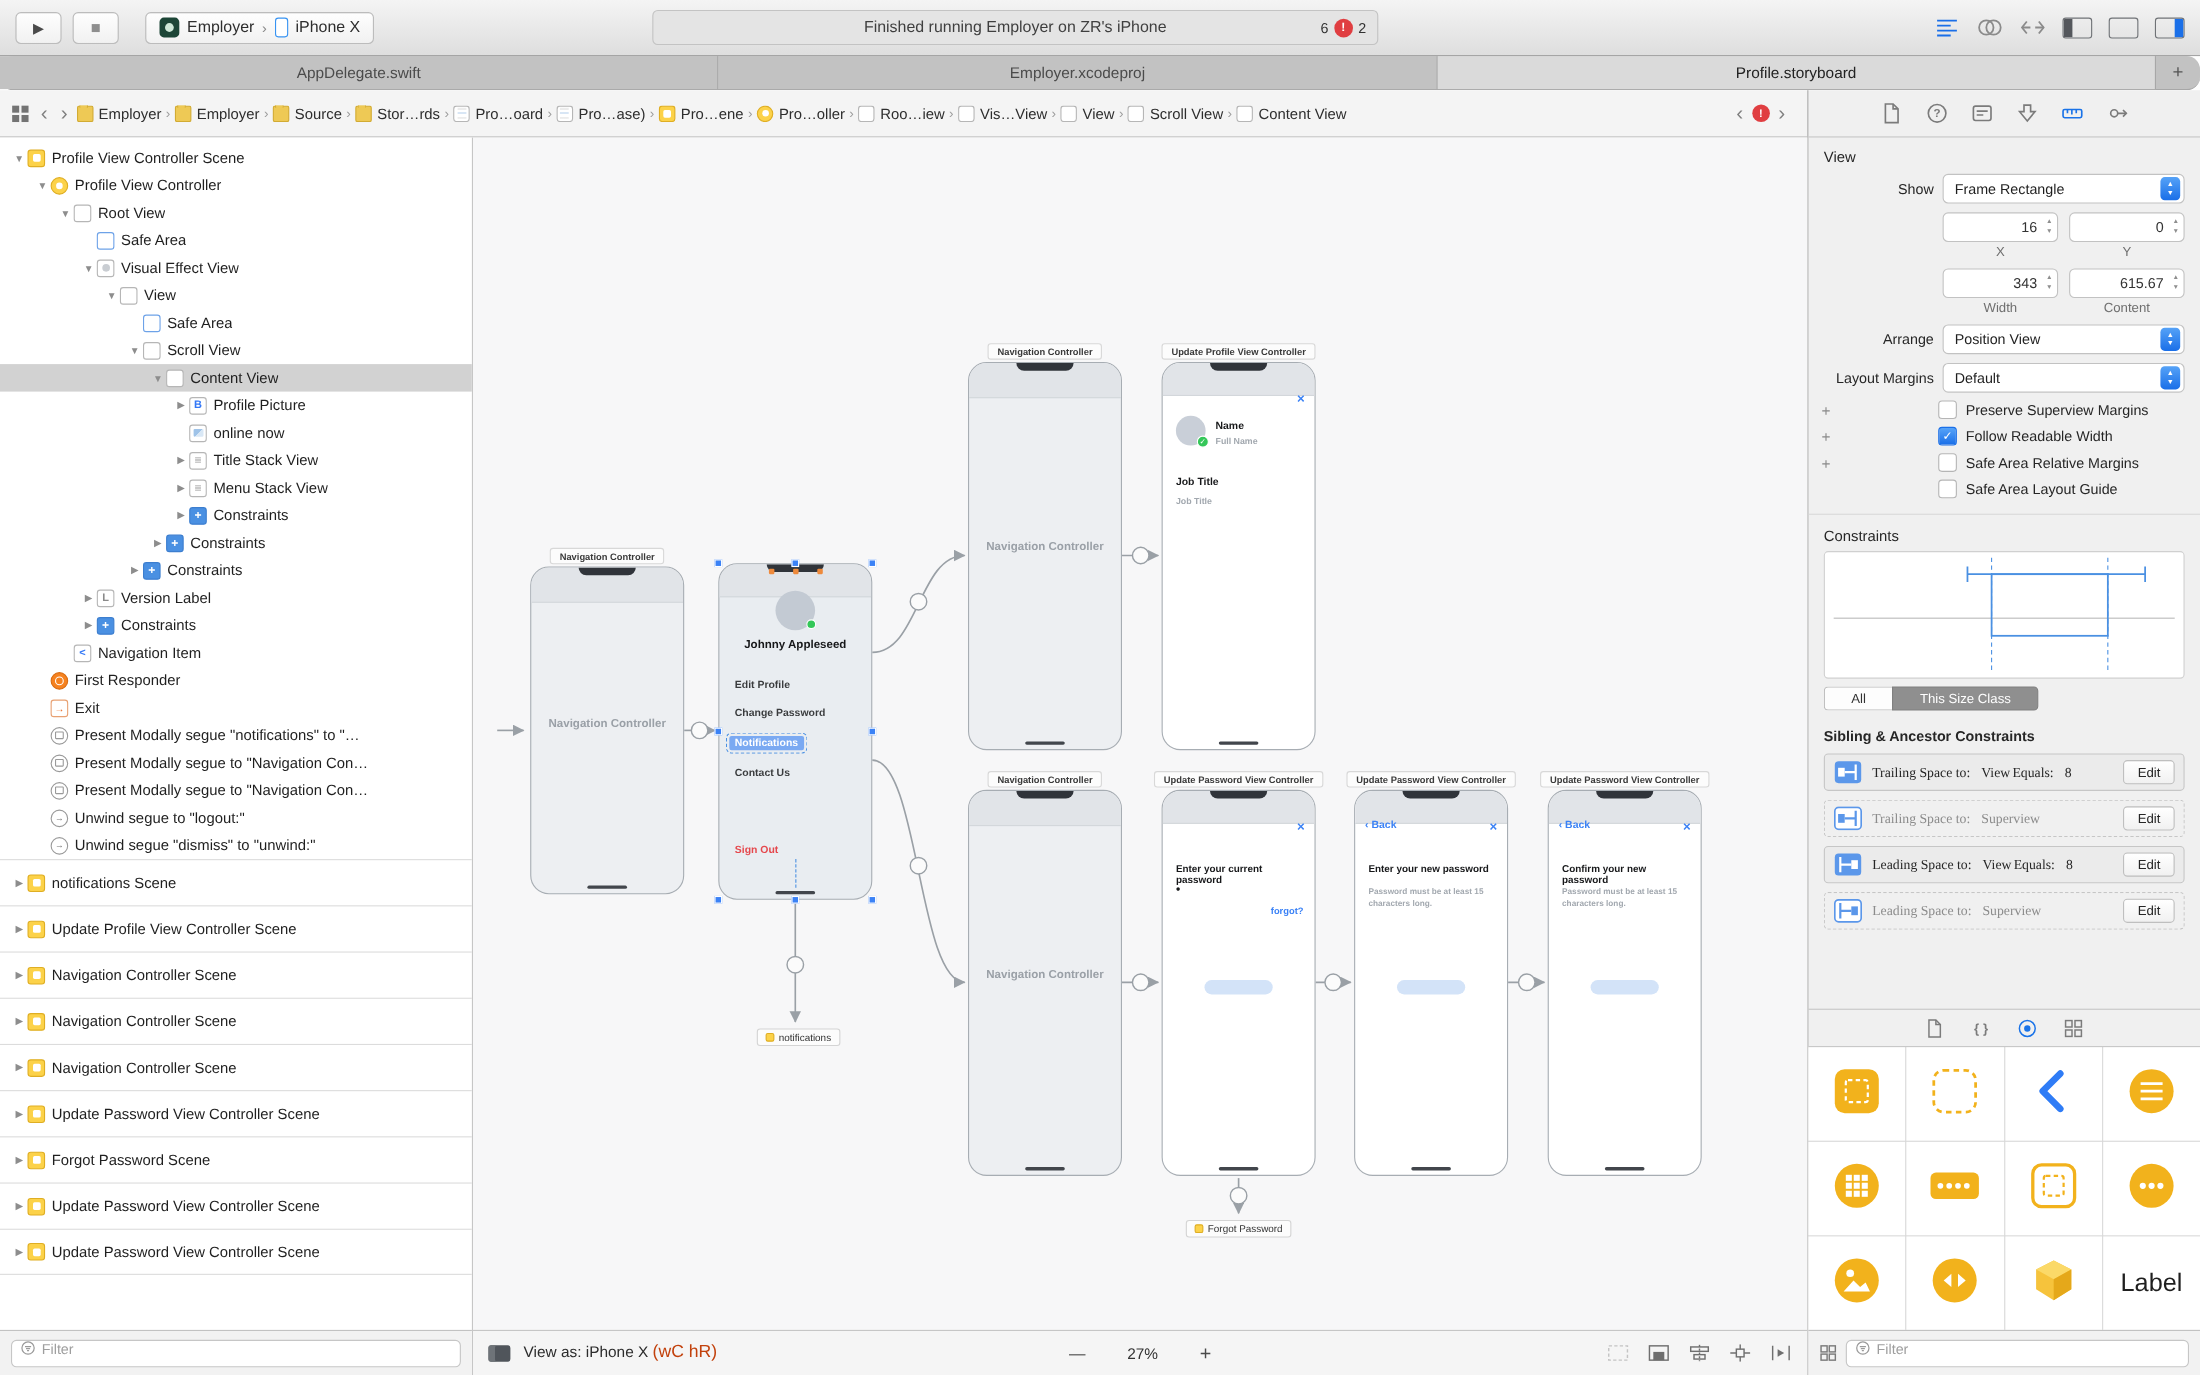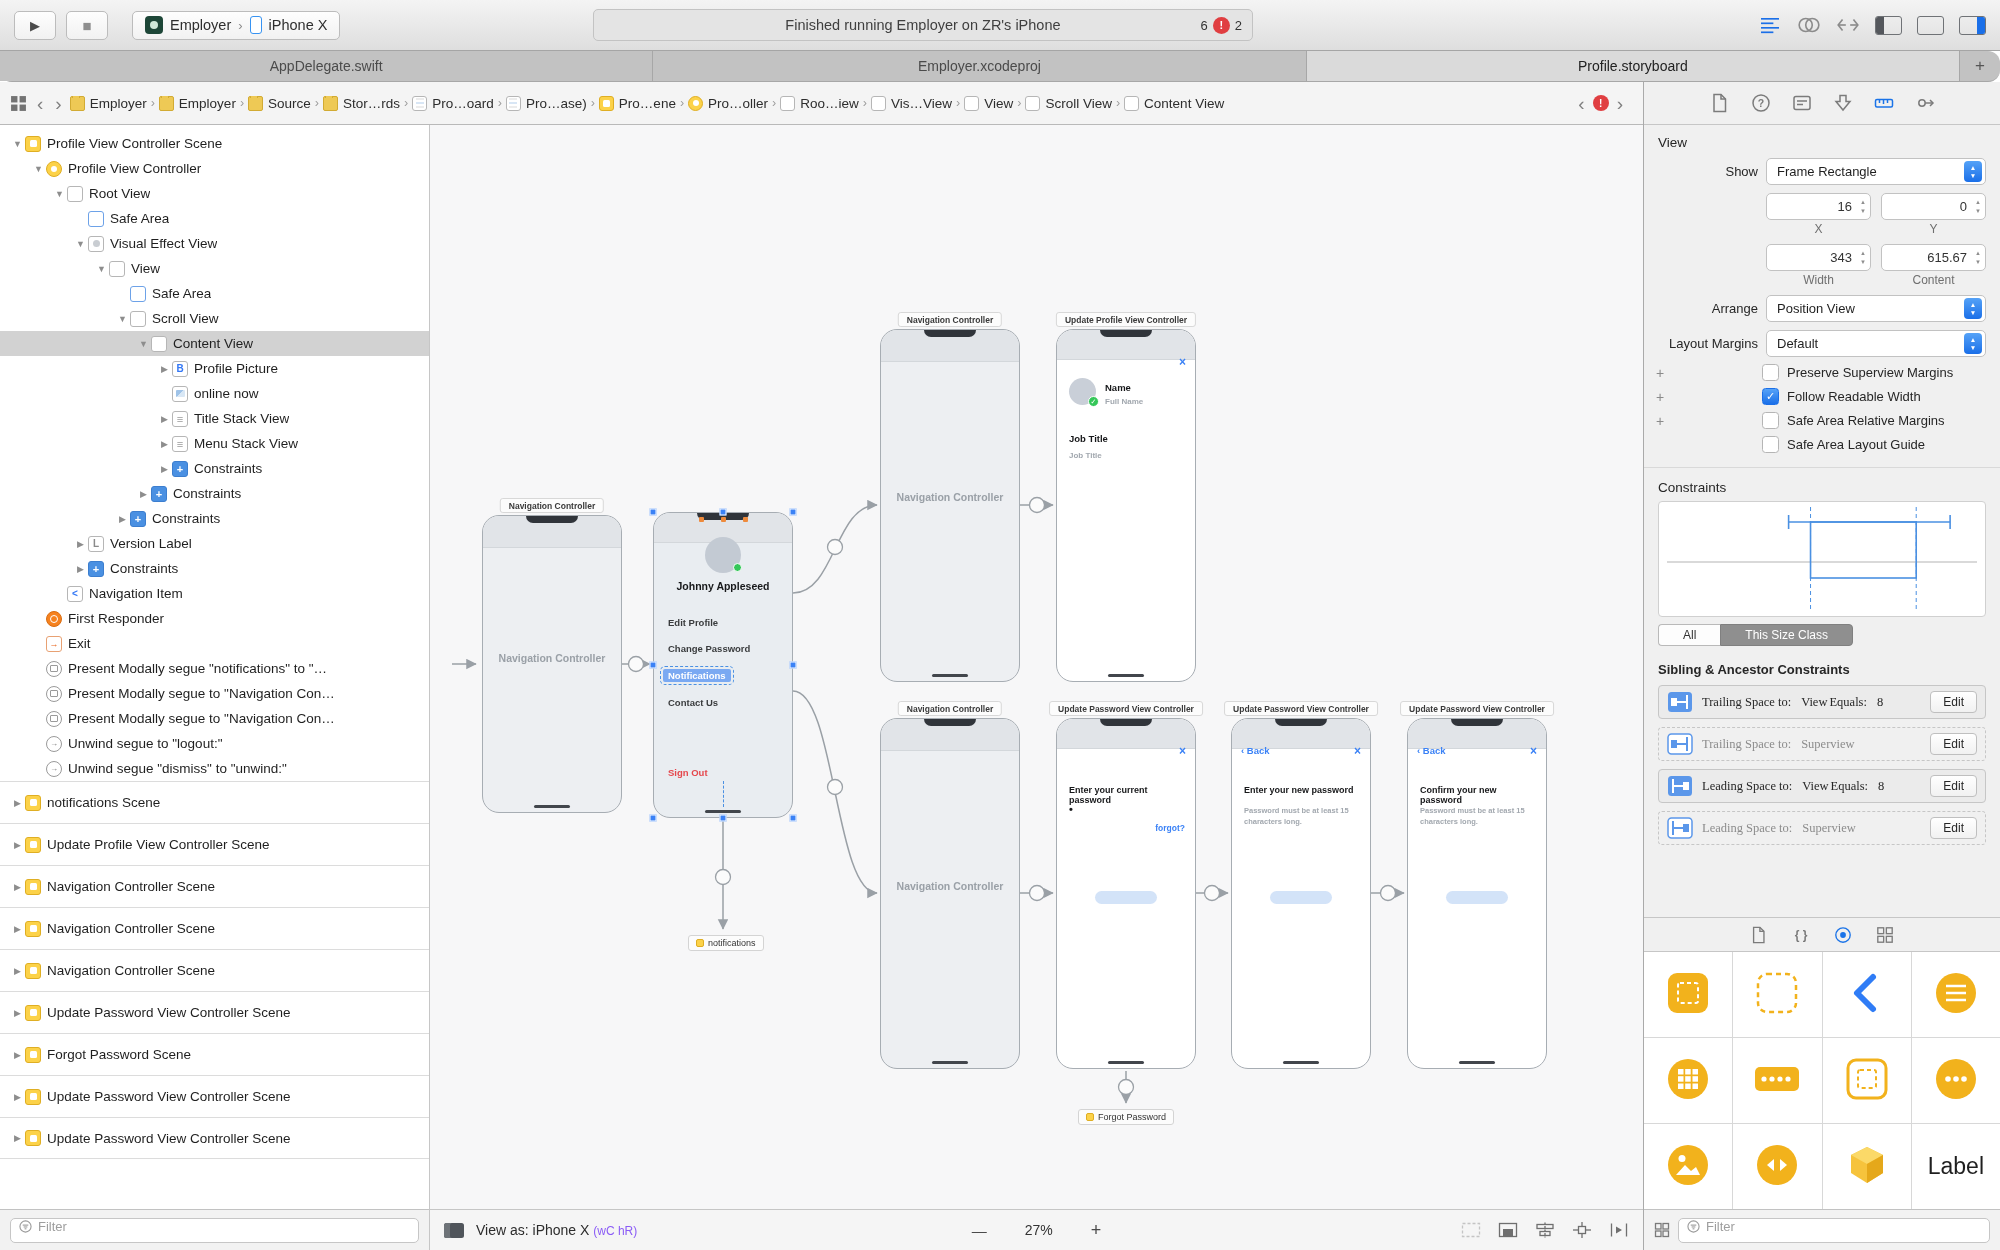--- a/index.html
+++ b/index.html
@@ -138,21 +138,21 @@
   .pw-link { position:absolute; top:104px; right:10px; font-size:8.5px; color:#3b82f6; }
   .pw-hint { position:absolute; top:86px; left:12px; right:10px; font-size:7.5px; color:#a2a8af; line-height:1.5; }
   .pw-btn { position:absolute; top:172px; left:50%; transform:translateX(-50%); width:62px; height:13px; border-radius:7px; background:#d3e3f8; }
   .c-badge { position:absolute; display:flex; align-items:center; gap:4px; background:#fcfcfc; border:1px solid #d4d4d4; border-radius:3px; padding:2px 7px; font-size:9px; color:#333; z-index:2; white-space:nowrap; }
   .bicon { width:8px; height:8px; background:#fcd249; border:1px solid #dfae23; border-radius:2px; flex:none; }
 
   
   .canvas-bar { height:41px; flex:none; position:relative; display:flex; align-items:center; gap:12px; padding:0 14px; background:#f5f5f5; border-top:1px solid #c6c6c6; }
   .outline-toggle { width:20px; height:15px; background:#50555b; border-radius:2.5px; box-shadow:inset 6px 0 0 #6e7378; flex:none; }
   .view-as { font-size:14px; color:#2c2c2c; white-space:nowrap; }
-  .size-class { font-size:12px; color:#8b5cf6;text-align:right; }
+  .size-class { font-size:16px; color:#c2410c;text-align:right; }
   .zoom-group { position:absolute; left:50%; transform:translateX(-50%); display:flex; align-items:center; gap:38px; color:#4a4a4a; }
   .zoom-out { font-size:15px; } .zoom-level { font-size:14px; color:#333; } .zoom-in { font-size:18px; }
   .layout-icons { margin-left:auto; display:flex; gap:17px; align-items:center; color:#6f6f6f; }
   .tool-icon { width:20px; height:16px; }
   .tool-icon.disabled { color:#c4c4c4; }
   .tool-icon svg { width:100%; height:100%; fill:none; stroke:currentColor; stroke-width:1.3; }
 
   
   .insp-tabs { height:43px; flex:none; display:flex; align-items:center; justify-content:center; gap:19px; border-bottom:1px solid #c6c6c6; color:#7b7b7b; }
   .insp-tab { width:22px; height:22px; display:flex; align-items:center; justify-content:center; }

